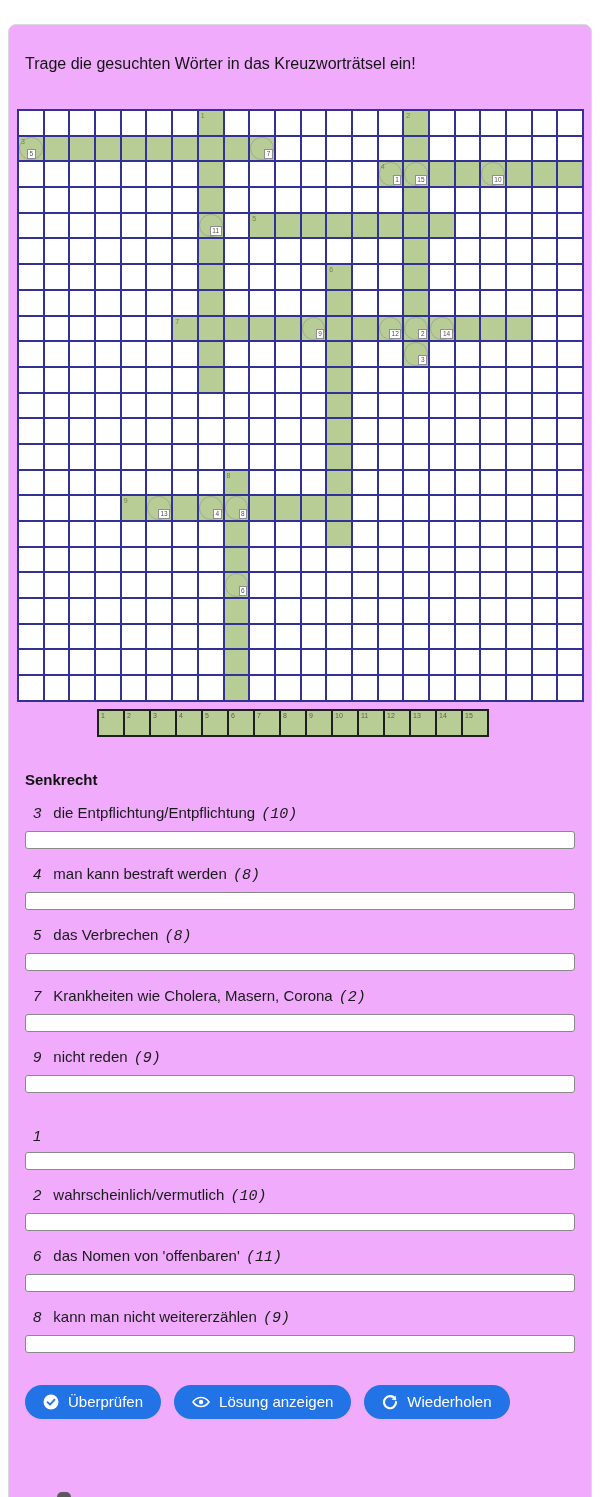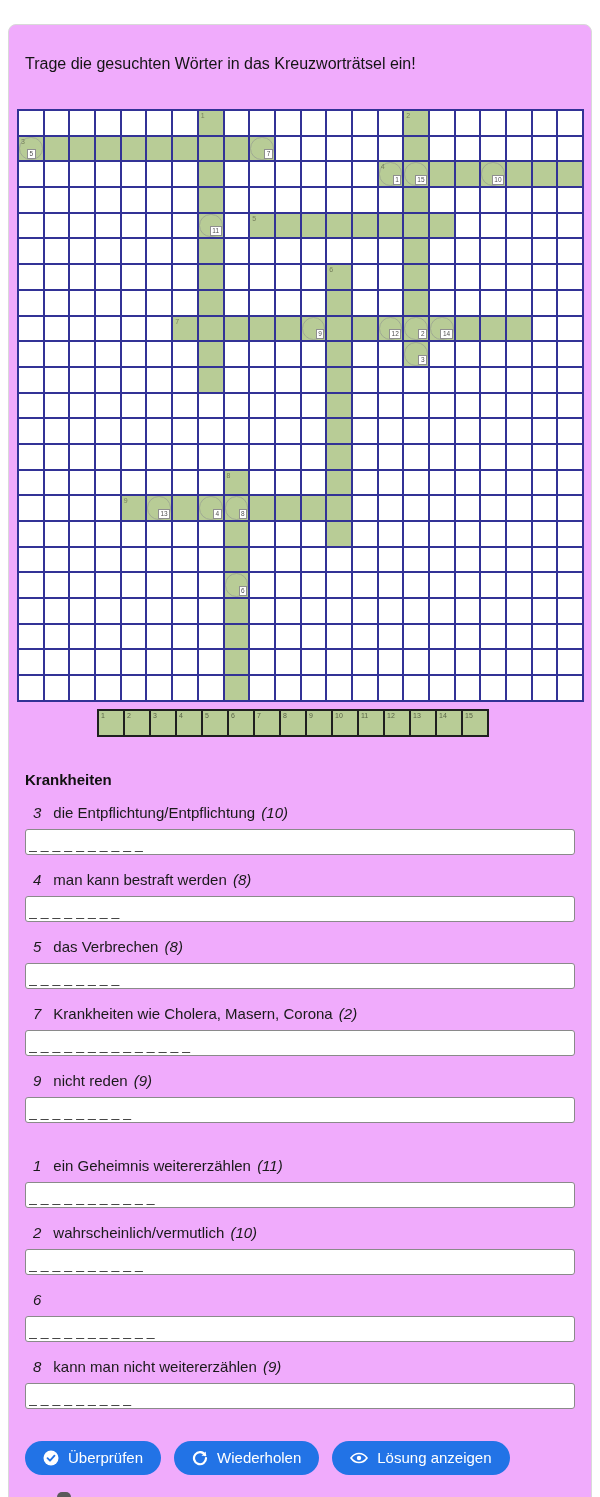--- a/index.html
+++ b/index.html
@@ -49,23 +49,23 @@
   }
   .sol-cell { width:24px; height:24px; background:#b8cc96; position:relative; }
   .sol-num { position:absolute; top:0; left:2px; font-size:7px; color:#5a6547; line-height:9px; }
 
   
   .clue-section { margin:34px 8px 0 8px; }
   .section-title { font-size:15px; font-weight:bold; color:#111; }
   .clue-item { margin-top:16px; }
   .clue-line { display:flex; gap:12px; font-size:15px; color:#1a1a1a; padding-left:8px; }
   .clue-num { font-style:italic; }
-  .clue-count { font-style:italic; margin-left:2px; }
+  .clue-count { font-style:italic; margin-left:2px;font-family:Liberation Mono, monospace; }
   .answer-input {
-    display:block; width:100%; height:26px; margin-top:8px;
+    display:block; width:100%; height:18px; margin-top:8px;
     border:1px solid #8a8a8a; border-radius:3px; background:#fff;
     font-family:"Liberation Sans", sans-serif;
     font-size:14px; letter-spacing:4px; color:#3a3a3a; padding:7px 3px 2px 3px;
   }
 
   
   .button-row { display:flex; gap:13px; margin:32px 8px 0 8px; }
   .pill-btn {
     display:inline-flex; align-items:center; gap:9px;
     background:#2273e6; color:#fff; border:none; border-radius:17px;
@@ -698,21 +698,21 @@
       <div class="sol-cell">
         <span class="sol-num">14</span>
       </div>
       <div class="sol-cell">
         <span class="sol-num">15</span>
       </div>
     </div>
 
   <div id="clues-root">
       <div class="clue-section">
-        <div class="section-title">Krankheiten</div>
+        <div class="section-title">Senkrecht</div>
         <div class="clue-item">
           <div class="clue-line">
             <span class="clue-num">3</span>
             <span><span>die Entpflichtung/Entpflichtung</span>&nbsp;<span class="clue-count">(10)</span></span>
           </div>
           <input type="text" class="answer-input" value="__________" style="">
         </div>
         <div class="clue-item">
           <div class="clue-line">
             <span class="clue-num">4</span>
@@ -739,34 +739,34 @@
             <span class="clue-num">9</span>
             <span><span>nicht reden</span>&nbsp;<span class="clue-count">(9)</span></span>
           </div>
           <input type="text" class="answer-input" value="_________" style="">
         </div>
       </div>
       <div class="clue-section">
         <div class="clue-item">
           <div class="clue-line">
             <span class="clue-num">1</span>
-            <span><span>ein Geheimnis weitererzählen</span>&nbsp;<span class="clue-count">(11)</span></span>
           </div>
           <input type="text" class="answer-input" value="___________" style="">
         </div>
         <div class="clue-item">
           <div class="clue-line">
             <span class="clue-num">2</span>
             <span><span>wahrscheinlich/vermutlich</span>&nbsp;<span class="clue-count">(10)</span></span>
           </div>
           <input type="text" class="answer-input" value="__________" style="">
         </div>
         <div class="clue-item">
           <div class="clue-line">
             <span class="clue-num">6</span>
+            <span><span>das Nomen von 'offenbaren'</span>&nbsp;<span class="clue-count">(11)</span></span>
           </div>
           <input type="text" class="answer-input" value="___________" style="">
         </div>
         <div class="clue-item">
           <div class="clue-line">
             <span class="clue-num">8</span>
             <span><span>kann man nicht weitererzählen</span>&nbsp;<span class="clue-count">(9)</span></span>
           </div>
           <input type="text" class="answer-input" value="_________" style="">
         </div>
@@ -778,32 +778,32 @@
       <span>
         <svg width="16" height="16" viewBox="0 0 16 16">
           <circle cx="8" cy="8" r="7.5" fill="#ffffff"></circle>
           <path d="M4.5 8.2 L7 10.7 L11.5 5.6" fill="none" stroke="#2273e6" stroke-width="1.8" stroke-linecap="round" stroke-linejoin="round"></path>
         </svg>
       </span>
       <span>Überprüfen</span>
     </button>
     <button class="pill-btn">
       <span>
+        <svg width="18" height="16" viewBox="0 0 18 16">
+          <path d="M9 3.5 C4.8 3.5 1.9 6.7 1 8 C1.9 9.3 4.8 12.5 9 12.5 C13.2 12.5 16.1 9.3 17 8 C16.1 6.7 13.2 3.5 9 3.5 Z" fill="none" stroke="#ffffff" stroke-width="1.6"></path>
+          <circle cx="9" cy="8" r="2.2" fill="#ffffff"></circle>
+        </svg>
+      </span>
+      <span>Lösung anzeigen</span>
+    </button>
+    <button class="pill-btn">
+      <span>
         <svg width="16" height="16" viewBox="0 0 16 16">
           <path d="M13.2 5.2 A6 6 0 1 0 14 8" fill="none" stroke="#ffffff" stroke-width="2.2" stroke-linecap="round"></path>
           <path d="M13.8 1.5 L13.8 5.8 L9.5 5.8 Z" fill="#ffffff"></path>
         </svg>
       </span>
       <span>Wiederholen</span>
     </button>
-    <button class="pill-btn">
-      <span>
-        <svg width="18" height="16" viewBox="0 0 18 16">
-          <path d="M9 3.5 C4.8 3.5 1.9 6.7 1 8 C1.9 9.3 4.8 12.5 9 12.5 C13.2 12.5 16.1 9.3 17 8 C16.1 6.7 13.2 3.5 9 3.5 Z" fill="none" stroke="#ffffff" stroke-width="1.6"></path>
-          <circle cx="9" cy="8" r="2.2" fill="#ffffff"></circle>
-        </svg>
-      </span>
-      <span>Lösung anzeigen</span>
-    </button>
   </div>
 </div>
 
 <div class="bottom-sliver"></div>
 
 </body></html>

